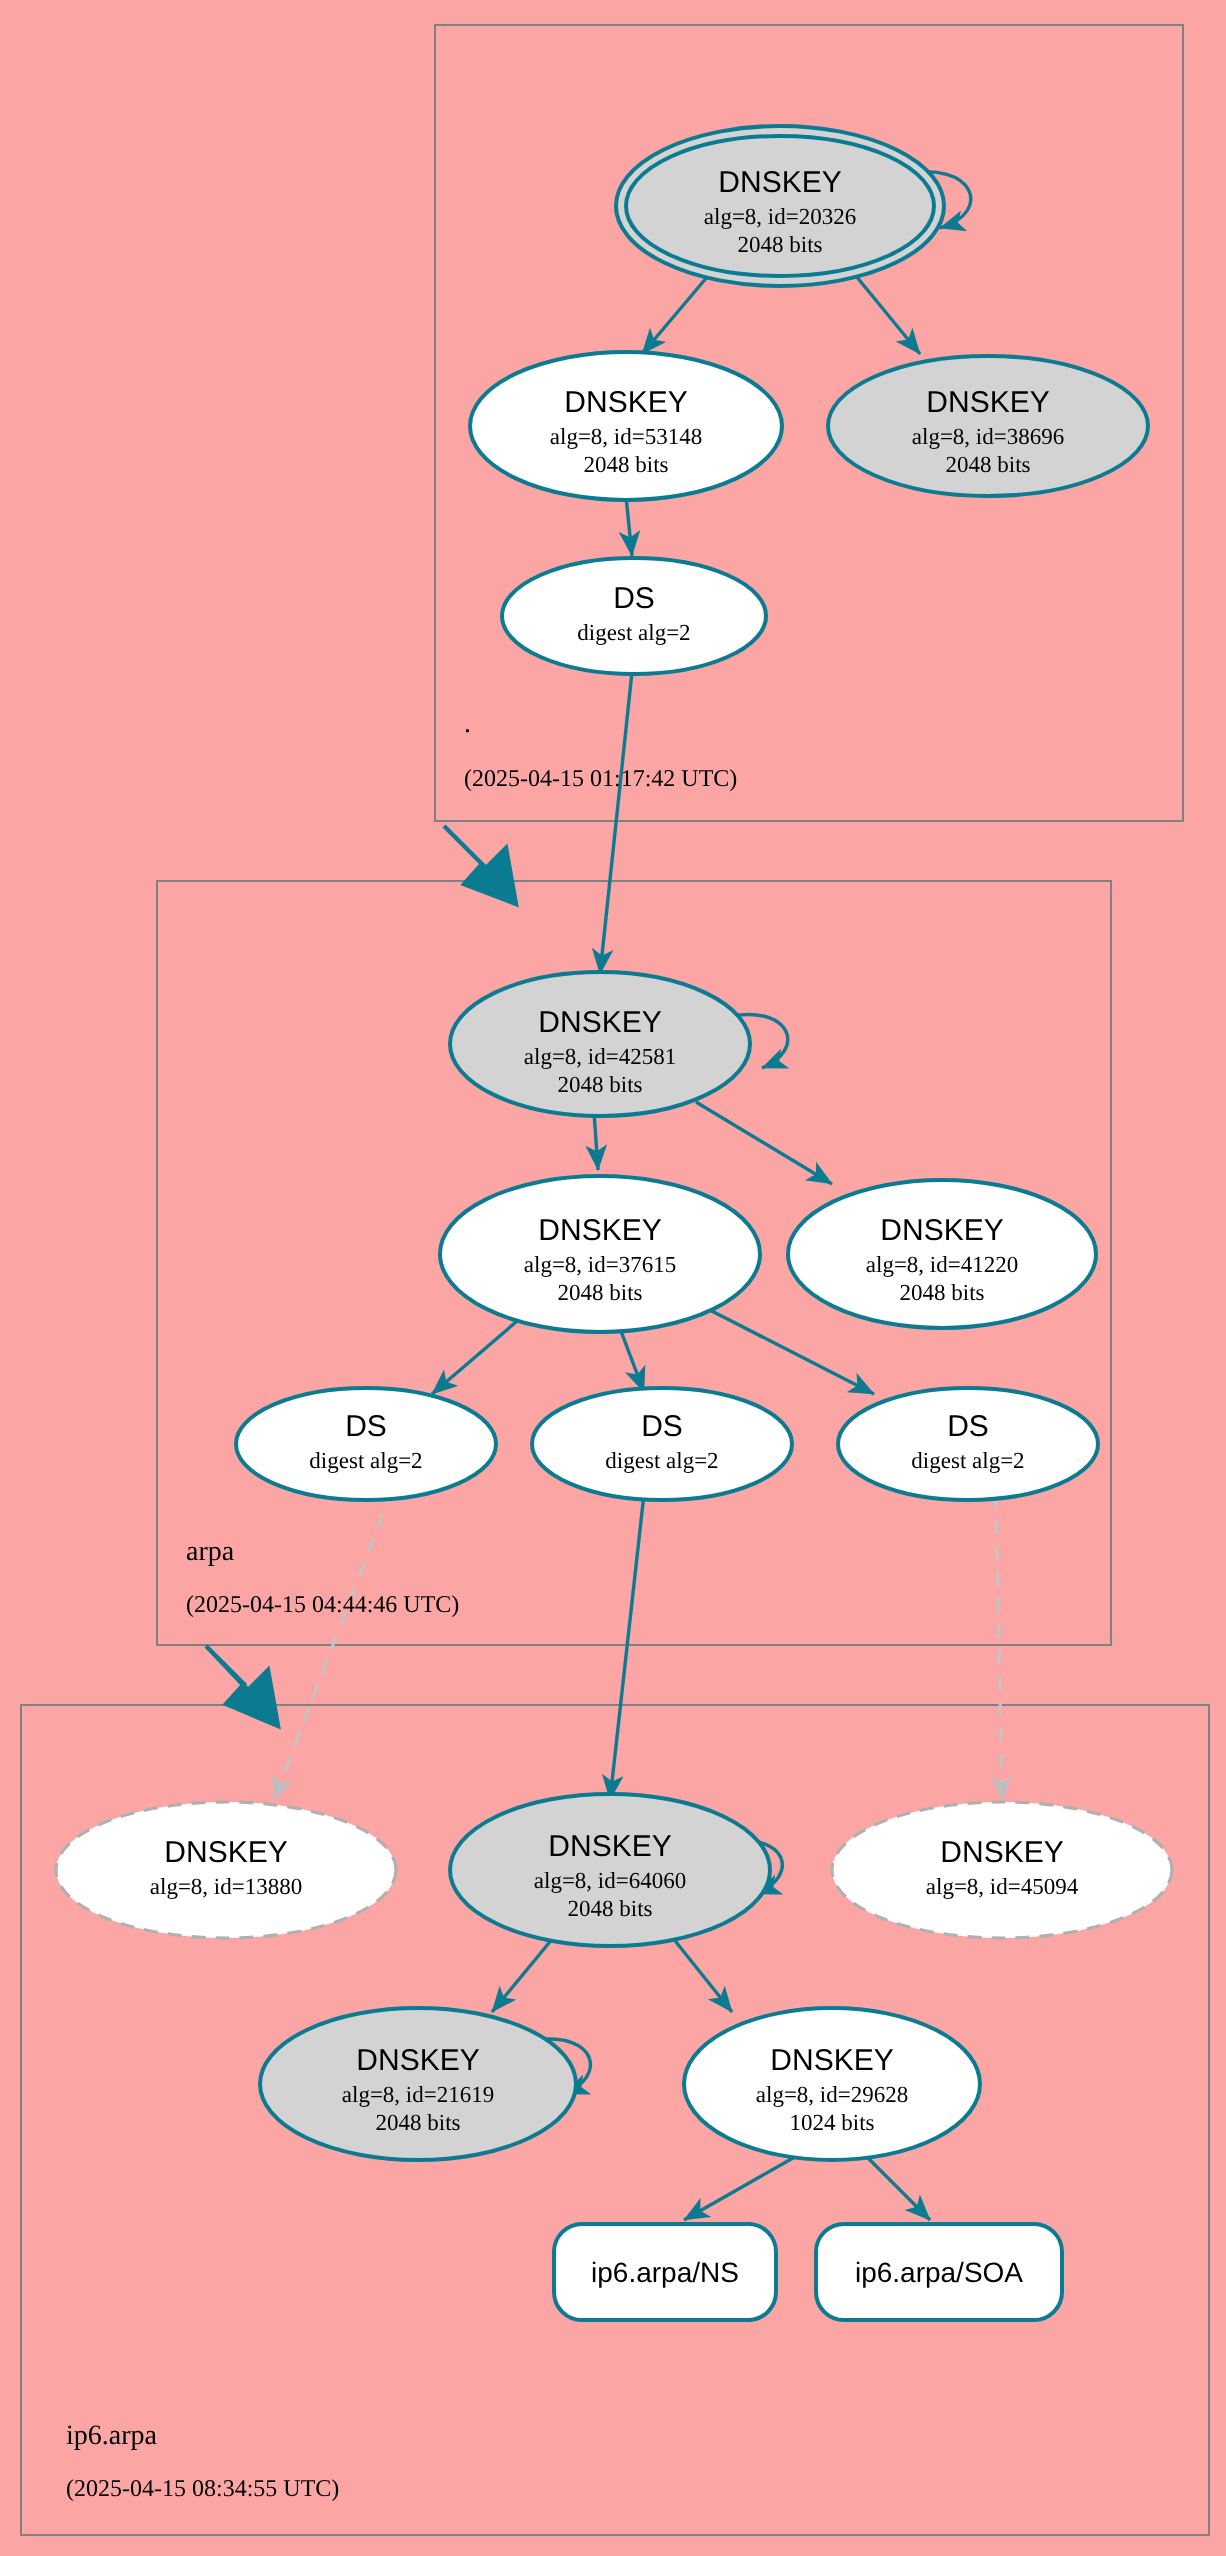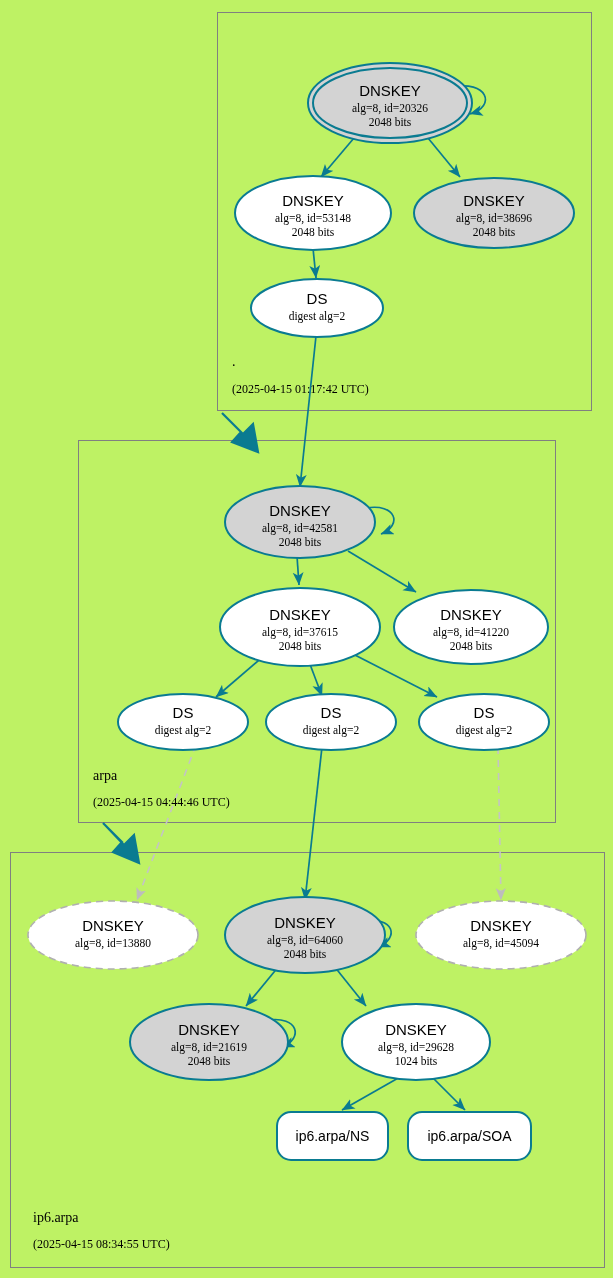--- a/index.html
+++ b/index.html
@@ -4,21 +4,21 @@
 <style>
   html, body {
     margin: 0;
     padding: 0;
     background: #ffffff;
   }
   #dnssec-canvas {
     position: relative;
     width: 613px;
     height: 1278px;
-    background: #bef264;
+    background: #fca5a5;
     font-family: "Liberation Sans", sans-serif;
   }
   svg.graph {
     position: absolute;
     top: 0;
     left: 0;
     width: 613px;
     height: 1278px;
   }
   .zone-box {

